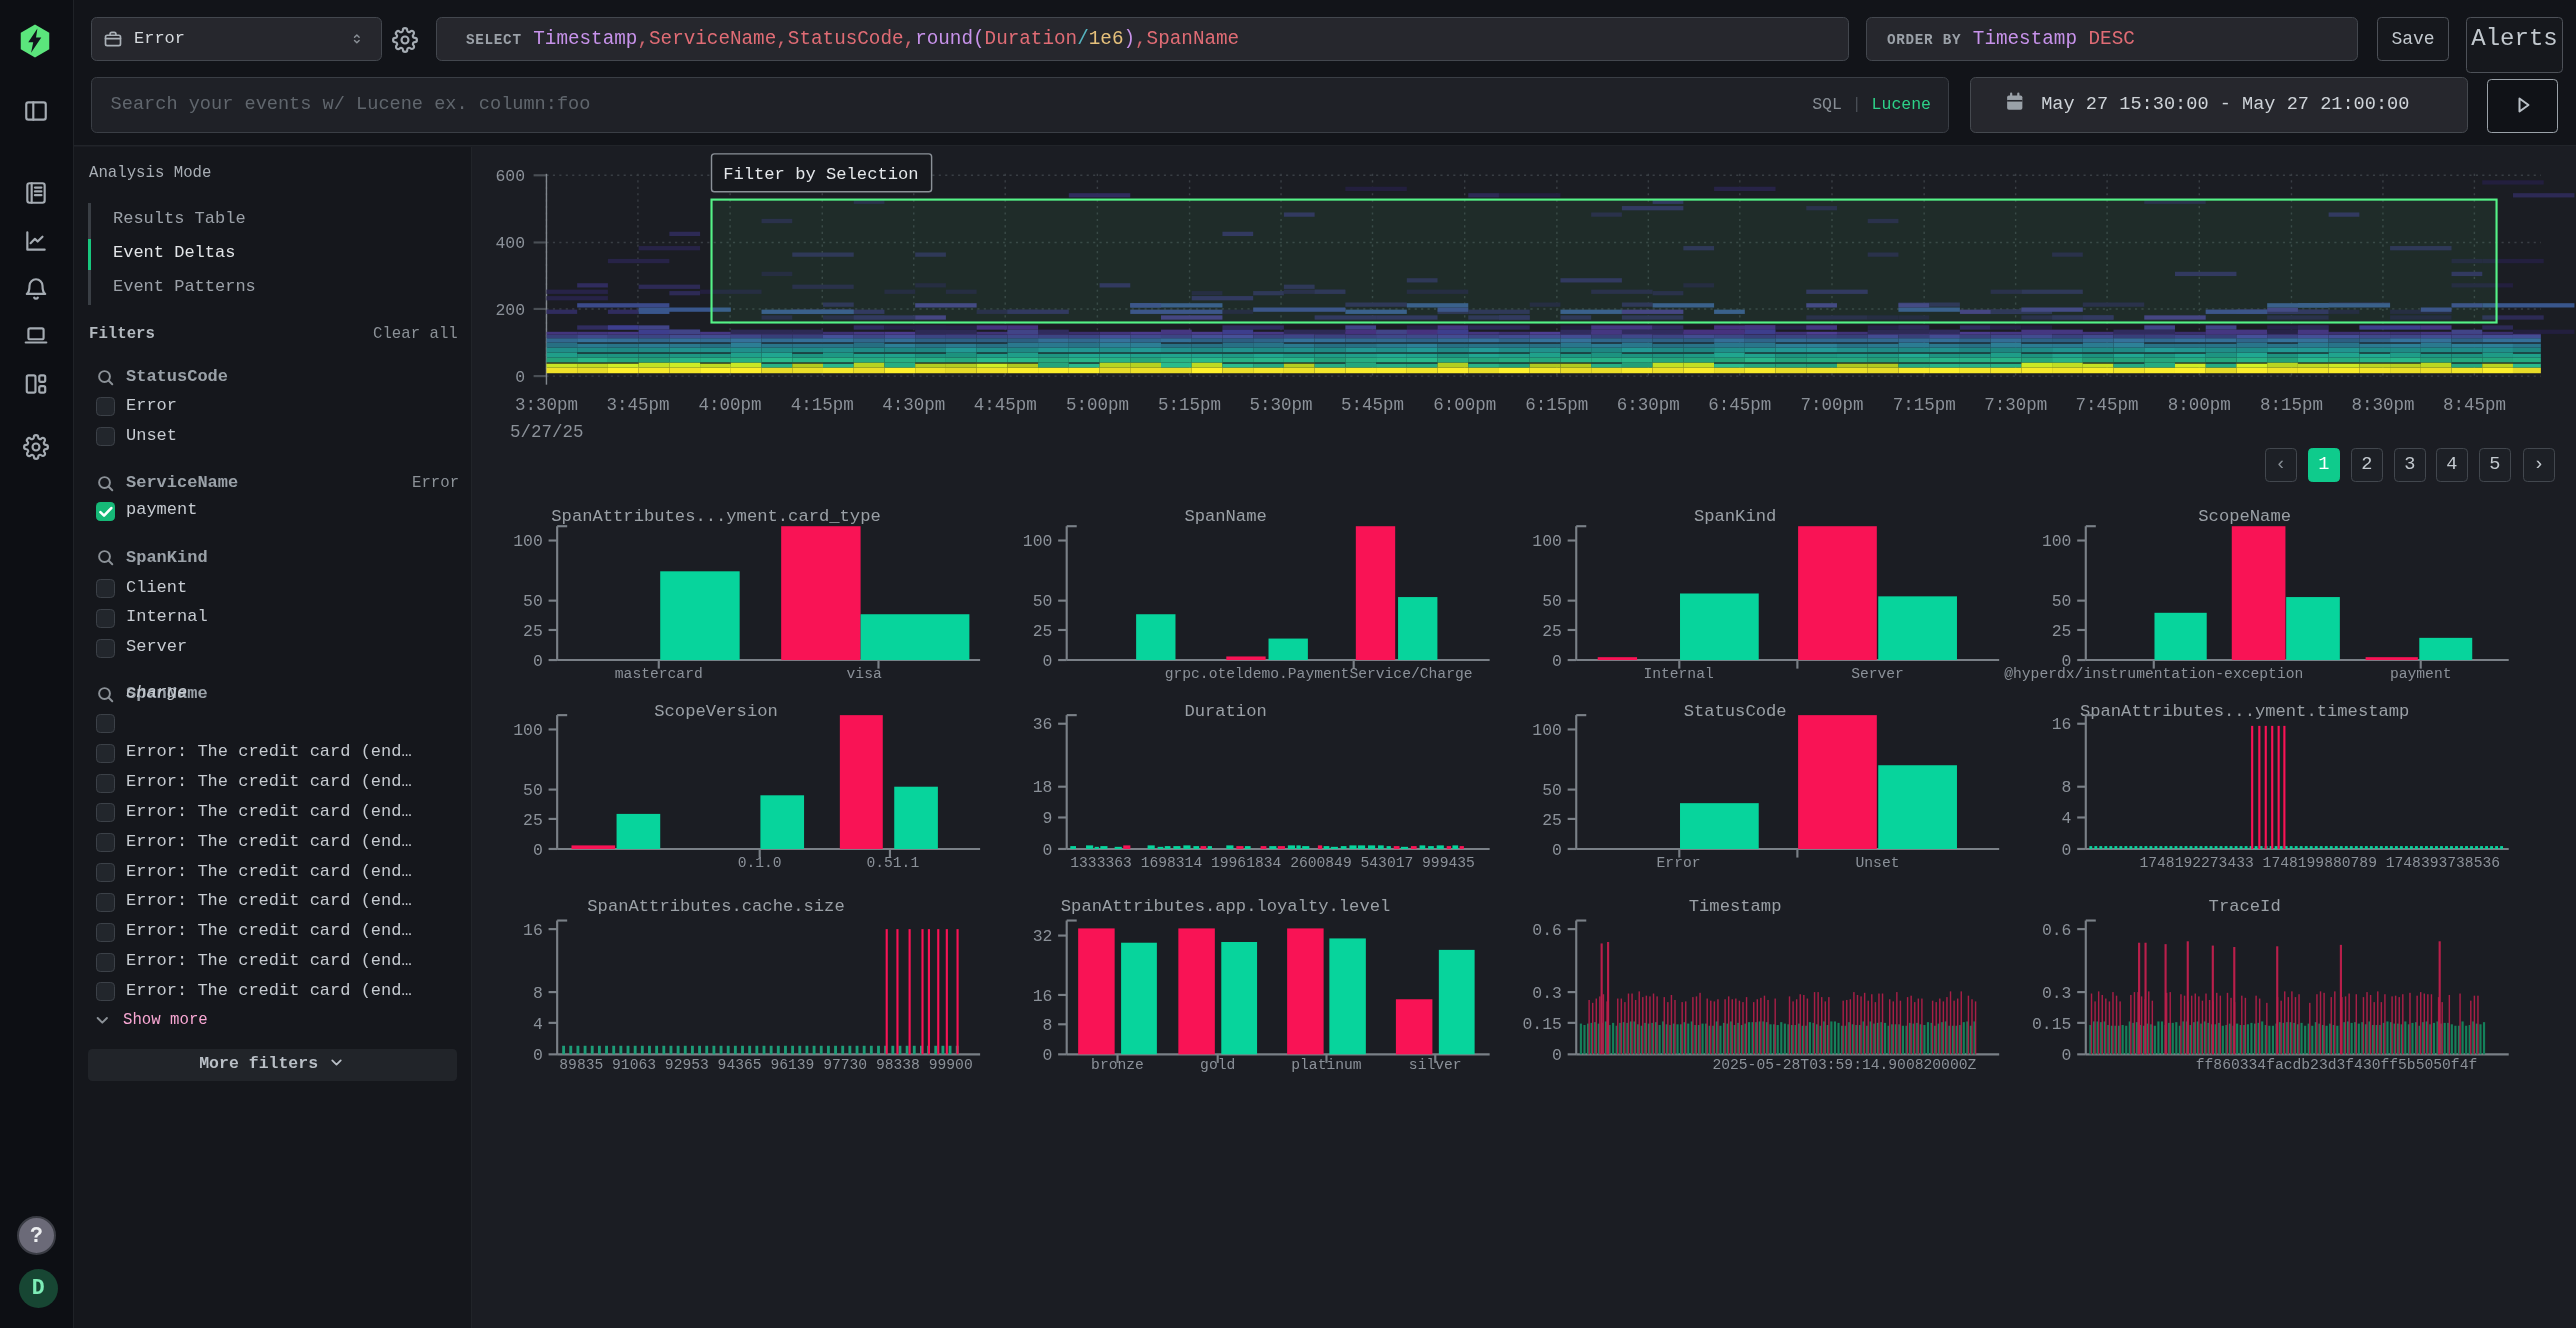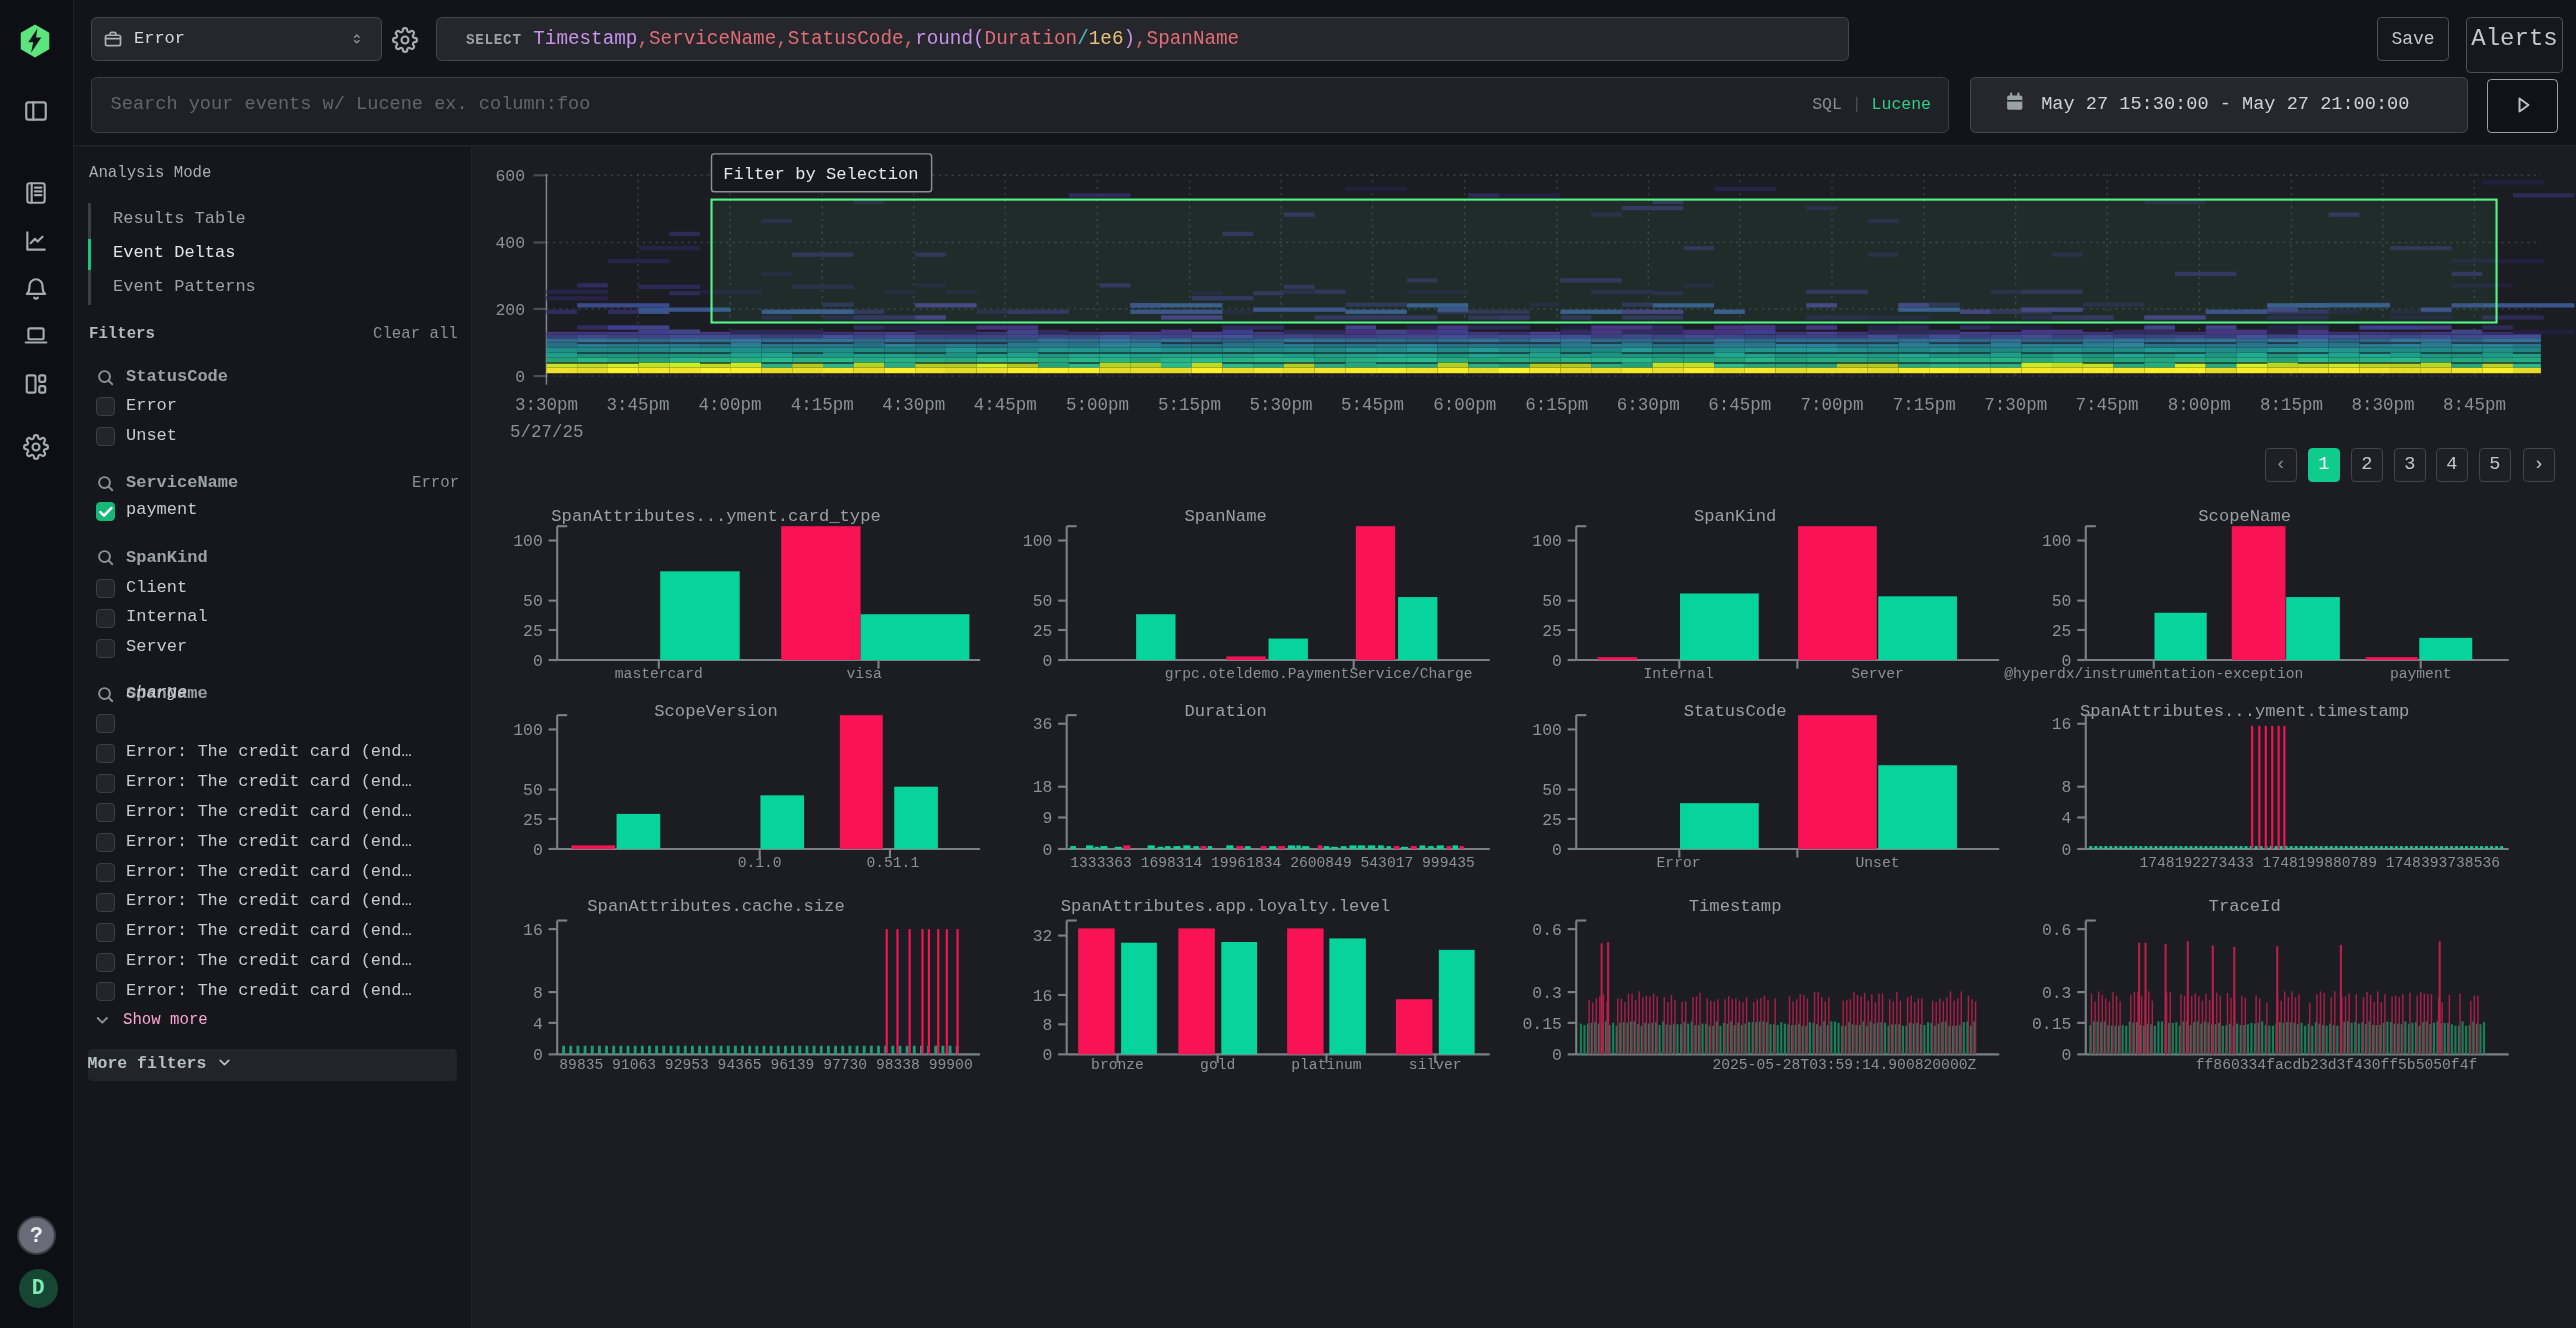--- a/index.html
+++ b/index.html
@@ -66,20 +66,23 @@
         <path d="M8.5 9.5 L12 6 l3.5 3.5"></path>
         <path d="M8.5 14.5 L12 18 l3.5-3.5"></path>
       </svg></div>
     <div class="abs" style="left:318px;top:26.5px;"><svg width="26" height="26" viewBox="0 0 24 24" fill="none" stroke="#a4abb2" stroke-width="2" stroke-linecap="round" stroke-linejoin="round">
         <circle cx="12" cy="12" r="3.2"></circle>
         <path d="M19.4 15a1.65 1.65 0 0 0 .33 1.82l.06.06a2 2 0 1 1-2.83 2.83l-.06-.06a1.65 1.65 0 0 0-1.82-.33 1.65 1.65 0 0 0-1 1.51V21a2 2 0 1 1-4 0v-.09A1.65 1.65 0 0 0 9 19.4a1.65 1.65 0 0 0-1.82.33l-.06.06a2 2 0 1 1-2.83-2.83l.06-.06a1.65 1.65 0 0 0 .33-1.82 1.65 1.65 0 0 0-1.51-1H3a2 2 0 1 1 0-4h.09A1.65 1.65 0 0 0 4.6 9a1.65 1.65 0 0 0-.33-1.82l-.06-.06a2 2 0 1 1 2.83-2.83l.06.06a1.65 1.65 0 0 0 1.82.33H9a1.65 1.65 0 0 0 1-1.51V3a2 2 0 1 1 4 0v.09a1.65 1.65 0 0 0 1 1.51 1.65 1.65 0 0 0 1.82-.33l.06-.06a2 2 0 1 1 2.83 2.83l-.06.06a1.65 1.65 0 0 0-.33 1.82V9a1.65 1.65 0 0 0 1.51 1H21a2 2 0 1 1 0 4h-.09a1.65 1.65 0 0 0-1.51 1z"></path>
       </svg></div>
     <div class="abs" style="left:362px;top:17px;">
       <div style="width:1413px;height:44px;background:#26272d;border:1.4px solid #43474e;border-radius:5.7px;line-height:42px;padding-left:29px;white-space:nowrap;overflow:hidden"><span style="font-size:14.3px;font-weight:bold;color:#9ba1a8;letter-spacing:0.7px">SELECT</span><span style="font-size:19.3px"><span style="color:#9ba1a8">&nbsp;</span><span style="color:#c792ea">Timestamp</span><span style="color:#d0666f">,</span><span style="color:#e06c75">ServiceName</span><span style="color:#d0666f">,</span><span style="color:#e06c75">StatusCode</span><span style="color:#d0666f">,</span><span style="color:#c792ea">round(</span><span style="color:#e06c75">Duration</span><span style="color:#56b6c2">/</span><span style="color:#e5c07b">1e6</span><span style="color:#c792ea">)</span><span style="color:#d0666f">,</span><span style="color:#e06c75">SpanName</span></span></div>
     </div>
+    <div class="abs" style="left:1792px;top:17px;">
+      <div style="width:492px;height:44px;background:#26272d;border:1.4px solid #43474e;border-radius:5.7px;line-height:42px;padding-left:20px;white-space:nowrap"><span style="font-size:14.3px;font-weight:bold;color:#9ba1a8;letter-spacing:0.7px">ORDER BY</span><span style="font-size:19.3px"><span style="color:#c792ea"> Timestamp </span><span style="color:#e06c75">DESC</span></span></div>
+    </div>
     <div class="abs" style="left:2303px;top:17px;">
       <div class="btn" style="width:72px;height:44px;font-size:18px;line-height:42px">Save</div>
     </div>
     <div class="abs" style="left:2392px;top:17px;">
       <div class="btn" style="width:97px;height:56px;font-size:24px;line-height:42px">Alerts</div>
     </div>
     <div class="abs" style="left:17px;top:77px;">
       <div style="width:1858px;height:56px;background:#1f2127;border:1.4px solid #3a3e45;border-radius:5.7px;line-height:53px;padding-left:18.6px"><span style="color:#60666d;font-size:18.6px">Search your events w/ Lucene ex. column:foo</span><span style="float:right;margin-right:17px;font-size:16.5px"><span style="color:#868d94">SQL</span><span style="color:#4a4f56"> | </span><span style="color:#2dd188">Lucene</span></span></div>
     </div>
     <div class="abs" style="left:1896px;top:77px;">
@@ -194,21 +197,21 @@
     <div class="abs" style="left:52px;top:804px;"><span style="font-size:17px;color:#c6cbd1;white-space:nowrap">Error: The credit card (end…</span></div>
     <div class="abs" style="left:22px;top:835px;">
       <div style="width:19.3px;height:19.3px;border-radius:4.3px;background:#22262c;border:1.4px solid #3c4148"></div>
     </div>
     <div class="abs" style="left:52px;top:834px;"><span style="font-size:17px;color:#c6cbd1;white-space:nowrap">Error: The credit card (end…</span></div>
     <div class="abs" style="left:19.3px;top:864px;"><svg width="18.6" height="18.6" viewBox="0 0 24 24" fill="none" stroke="#8b9197" stroke-width="2.5" stroke-linecap="round" stroke-linejoin="round">
         <path d="M6 9 l6 6 6-6"></path>
       </svg></div>
     <div class="abs" style="left:49px;top:864px;"><span style="font-size:15.7px;color:#f9a8d4">Show more</span></div>
     <div class="abs" style="left:13.6px;top:902px;">
-      <div style="width:369px;height:31.5px;background:#212429;border-radius:4.3px;text-align:left;font-size:16.5px;font-weight:bold;color:#b9bfc6;line-height:30px">More filters <span style="position:relative;top:2.9px"><svg width="17" height="17" viewBox="0 0 24 24" fill="none" stroke="#b9bfc6" stroke-width="2.5" stroke-linecap="round" stroke-linejoin="round">
+      <div style="width:369px;height:31.5px;background:#212429;border-radius:4.3px;text-align:center;font-size:16.5px;font-weight:bold;color:#b9bfc6;line-height:30px">More filters <span style="position:relative;top:2.9px"><svg width="17" height="17" viewBox="0 0 24 24" fill="none" stroke="#b9bfc6" stroke-width="2.5" stroke-linecap="round" stroke-linejoin="round">
             <path d="M6 9 l6 6 6-6"></path>
           </svg></span></div>
     </div>
   </div>
 <svg style="position:absolute;left:472px;top:146px" width="2104" height="343" font-family="Liberation Mono, monospace" viewBox="0 0 2940 480">
     <line x1="102" y1="39" x2="102" y2="322" stroke="#393e44" stroke-width="2" stroke-dasharray="3 6"></line>
     <line x1="230" y1="39" x2="230" y2="322" stroke="#393e44" stroke-width="2" stroke-dasharray="3 6"></line>
     <line x1="359" y1="39" x2="359" y2="322" stroke="#393e44" stroke-width="2" stroke-dasharray="3 6"></line>
     <line x1="488" y1="39" x2="488" y2="322" stroke="#393e44" stroke-width="2" stroke-dasharray="3 6"></line>
     <line x1="616" y1="39" x2="616" y2="322" stroke="#393e44" stroke-width="2" stroke-dasharray="3 6"></line>

